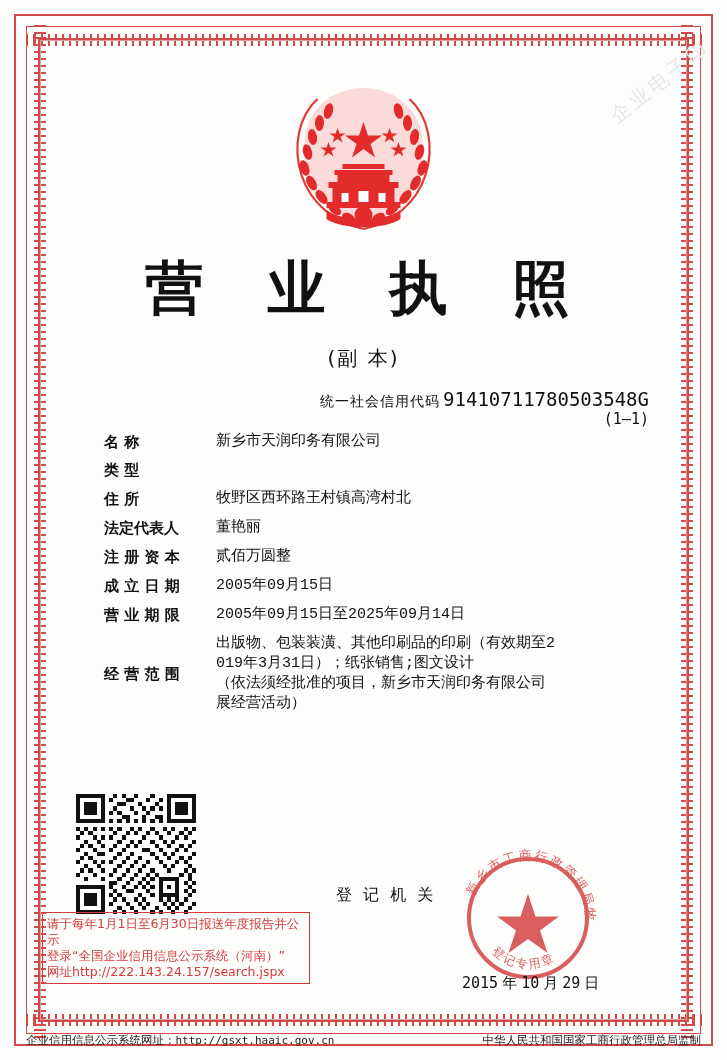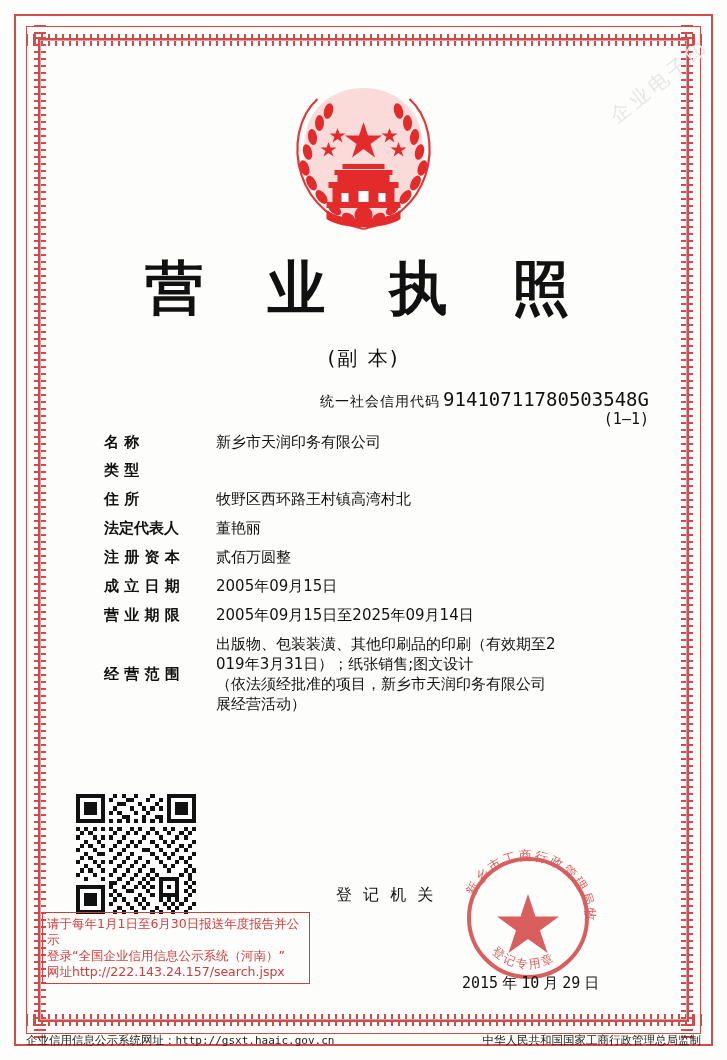--- a/index.html
+++ b/index.html
@@ -161,20 +161,21 @@
     font-weight: 600;
     letter-spacing: 0px;
     display: flex;
     justify-content: space-between;
   }
   .field-value {
     font-size: 15px;
     color: #111;
     line-height: 20px;
     flex: 1;
+    font-family: Liberation Mono, monospace;
   }
   .field-value .multi-line {
     display: block;
   }
 
   
   .qr {
     position: absolute;
     left: 76px;
     top: 794px;

